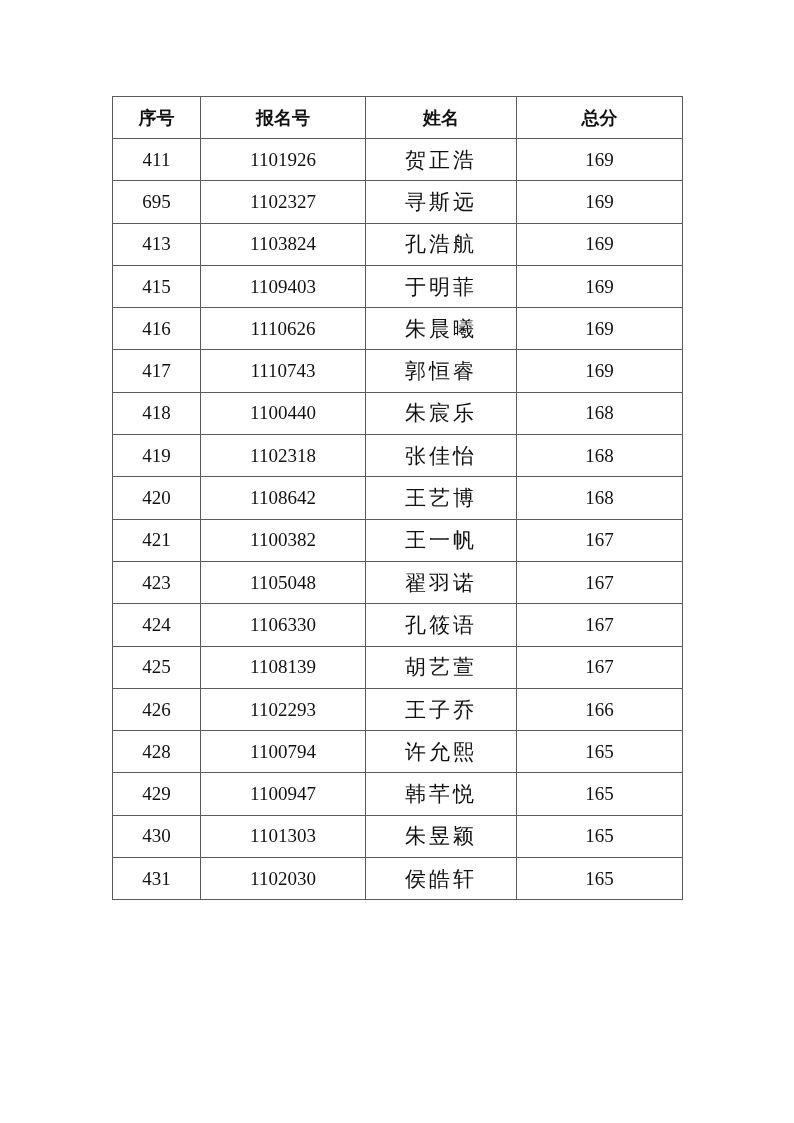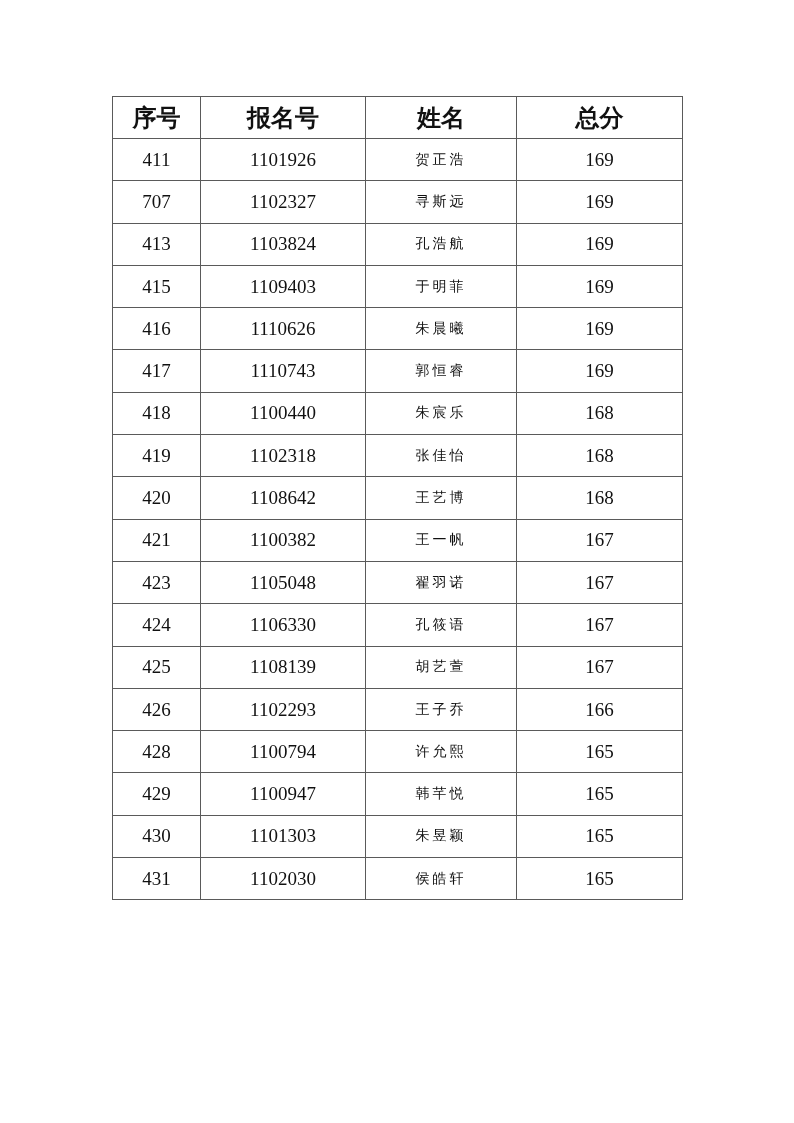--- a/index.html
+++ b/index.html
@@ -25,30 +25,30 @@
       border: 1px solid #5a5a5a;
       text-align: center;
       vertical-align: middle;
       padding: 0;
       height: 41.3px;
       color: #111111;
     }
     .score-table th {
       font-family: Liberation Mono, monospace;
       font-weight: bold;
-      font-size: 24px;
+      font-size: 18px;
       height: 41px;
     }
     .score-table td {
       font-family: "Liberation Serif", "DejaVu Serif", serif;
       font-size: 19px;
     }
     .score-table td.name-cell {
       font-family: Liberation Sans, sans-serif;
-      font-size: 14px;
+      font-size: 21px;
       letter-spacing: 3px;
       font-weight: 300;
     }
     col.c-seq { width: 88px; }
     col.c-reg { width: 165px; }
     col.c-name { width: 151px; }
     col.c-score { width: 166px; }
   </style>
 </head>
 <body>
@@ -69,21 +69,21 @@
     </tr>
   </thead>
   <tbody id="table-body">
       <tr>
         <td>411</td>
         <td>1101926</td>
         <td class="name-cell">贺正浩</td>
         <td>169</td>
       </tr>
       <tr>
-        <td>707</td>
+        <td>695</td>
         <td>1102327</td>
         <td class="name-cell">寻斯远</td>
         <td>169</td>
       </tr>
       <tr>
         <td>413</td>
         <td>1103824</td>
         <td class="name-cell">孔浩航</td>
         <td>169</td>
       </tr>

